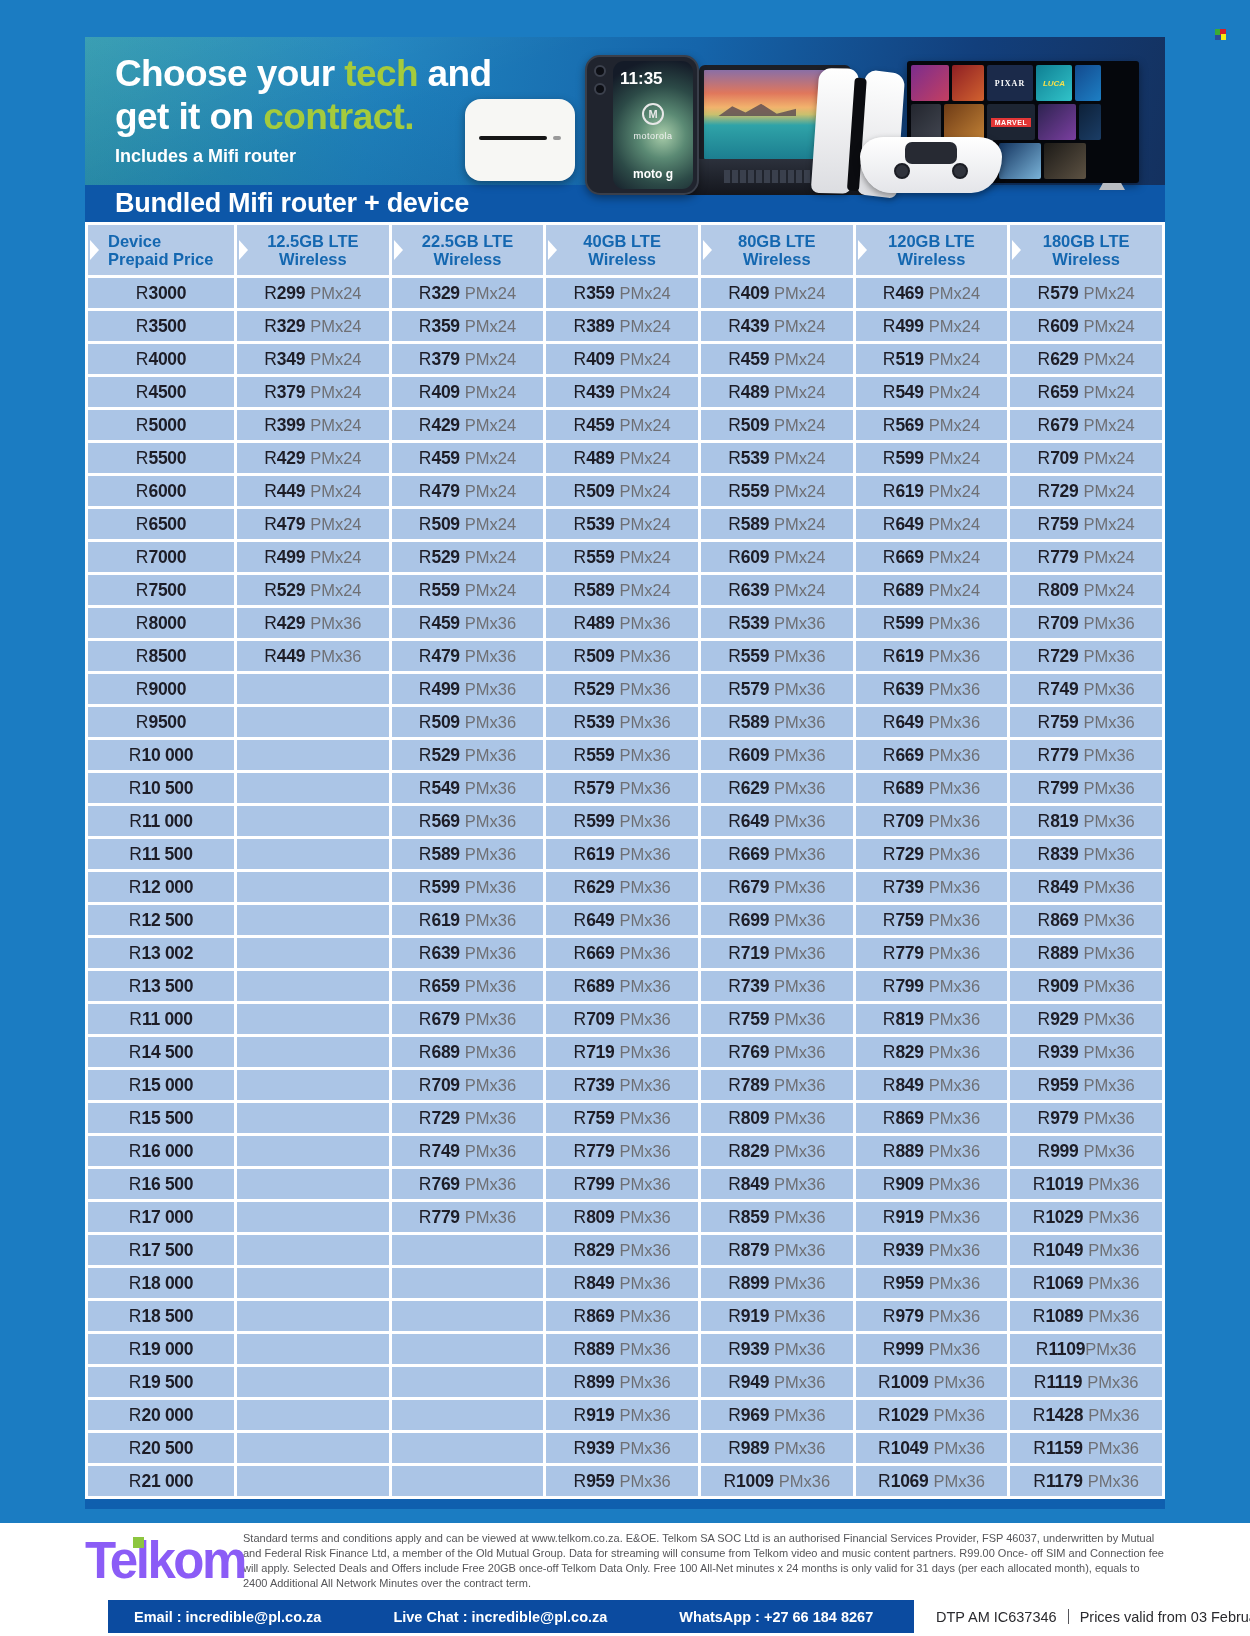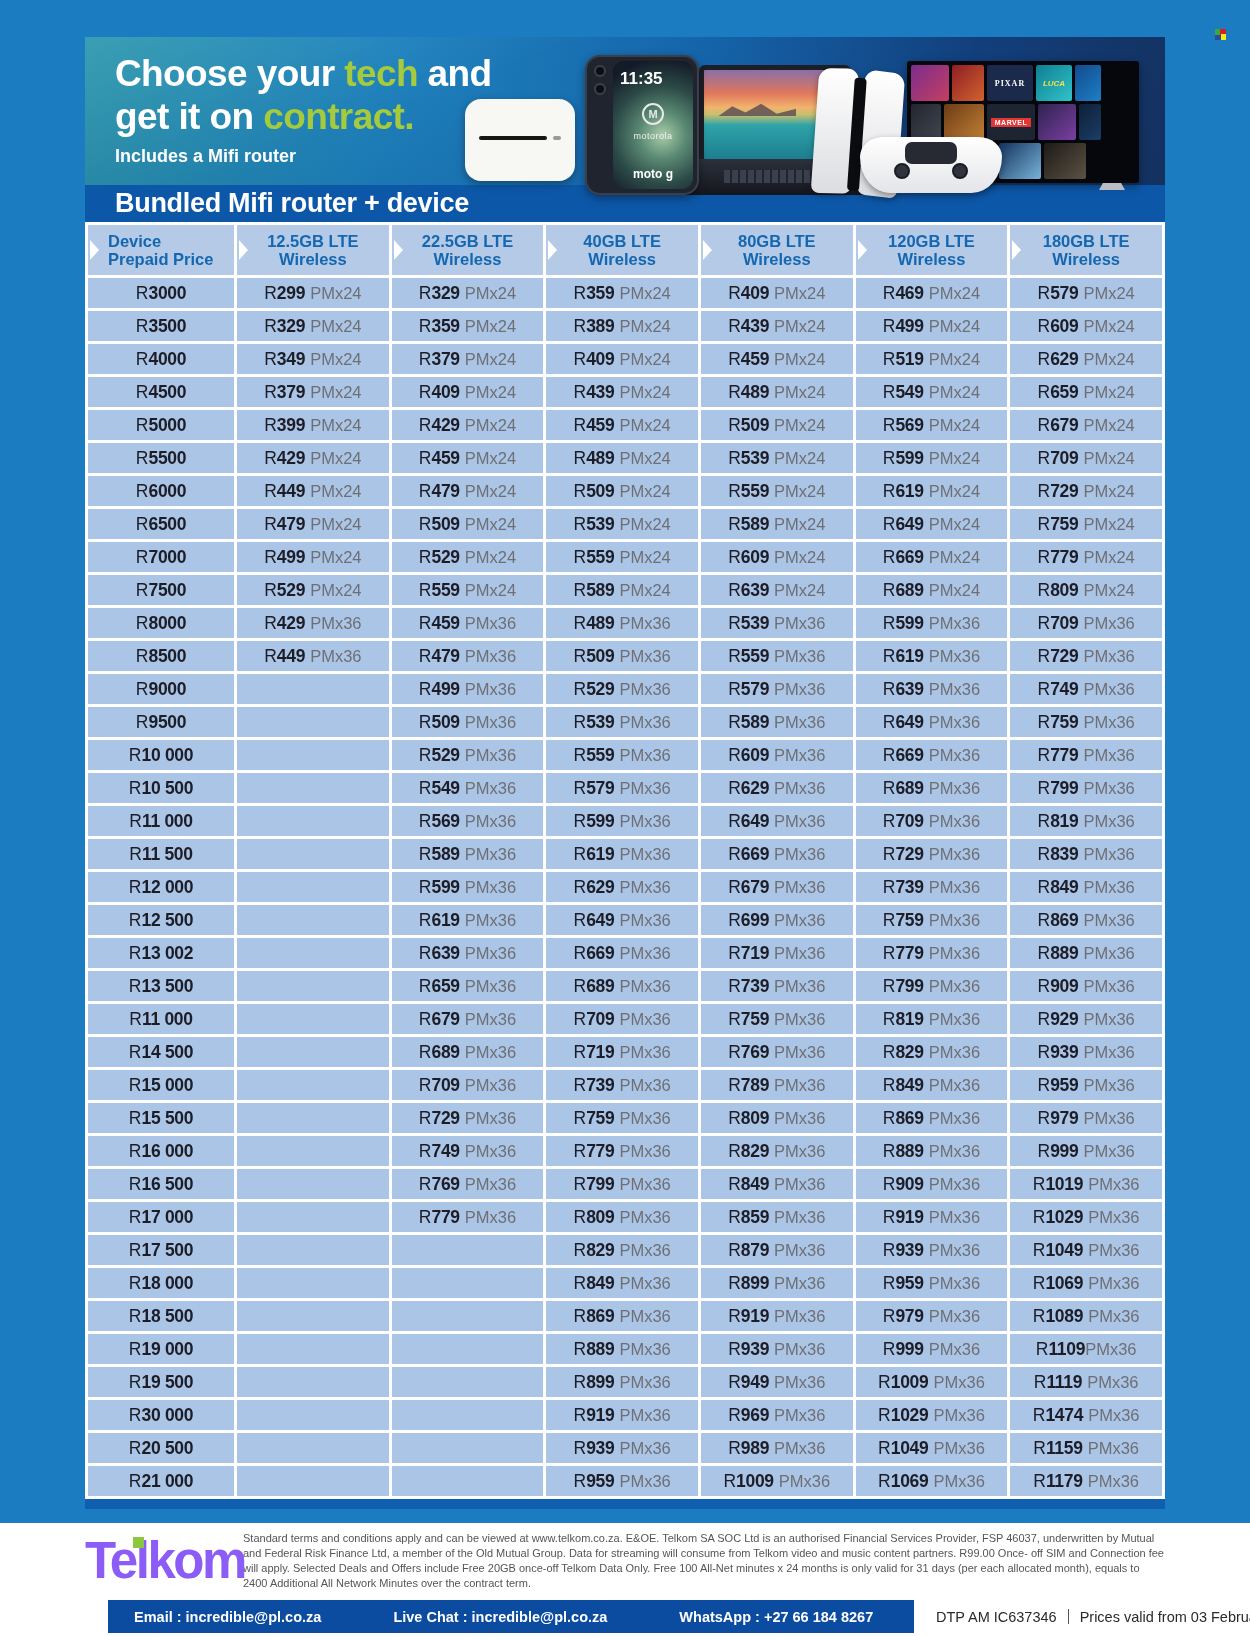--- a/index.html
+++ b/index.html
@@ -581,27 +581,27 @@
         <tr>
           <td><span class="price"><span class="rchar">R</span><span class="digits">19 500</span></span></td>
           <td></td>
           <td></td>
           <td><span class="price"><span class="rchar">R</span><span class="digits">899</span></span><span class="term">PMx36</span></td>
           <td><span class="price"><span class="rchar">R</span><span class="digits">949</span></span><span class="term">PMx36</span></td>
           <td><span class="price"><span class="rchar">R</span><span class="digits">1009</span></span><span class="term">PMx36</span></td>
           <td><span class="price"><span class="rchar">R</span><span class="digits">1119</span></span><span class="term">PMx36</span></td>
         </tr>
         <tr>
-          <td><span class="price"><span class="rchar">R</span><span class="digits">30 000</span></span></td>
+          <td><span class="price"><span class="rchar">R</span><span class="digits">20 000</span></span></td>
           <td></td>
           <td></td>
           <td><span class="price"><span class="rchar">R</span><span class="digits">919</span></span><span class="term">PMx36</span></td>
           <td><span class="price"><span class="rchar">R</span><span class="digits">969</span></span><span class="term">PMx36</span></td>
           <td><span class="price"><span class="rchar">R</span><span class="digits">1029</span></span><span class="term">PMx36</span></td>
-          <td><span class="price"><span class="rchar">R</span><span class="digits">1474</span></span><span class="term">PMx36</span></td>
+          <td><span class="price"><span class="rchar">R</span><span class="digits">1428</span></span><span class="term">PMx36</span></td>
         </tr>
         <tr>
           <td><span class="price"><span class="rchar">R</span><span class="digits">20 500</span></span></td>
           <td></td>
           <td></td>
           <td><span class="price"><span class="rchar">R</span><span class="digits">939</span></span><span class="term">PMx36</span></td>
           <td><span class="price"><span class="rchar">R</span><span class="digits">989</span></span><span class="term">PMx36</span></td>
           <td><span class="price"><span class="rchar">R</span><span class="digits">1049</span></span><span class="term">PMx36</span></td>
           <td><span class="price"><span class="rchar">R</span><span class="digits">1159</span></span><span class="term">PMx36</span></td>
         </tr>

